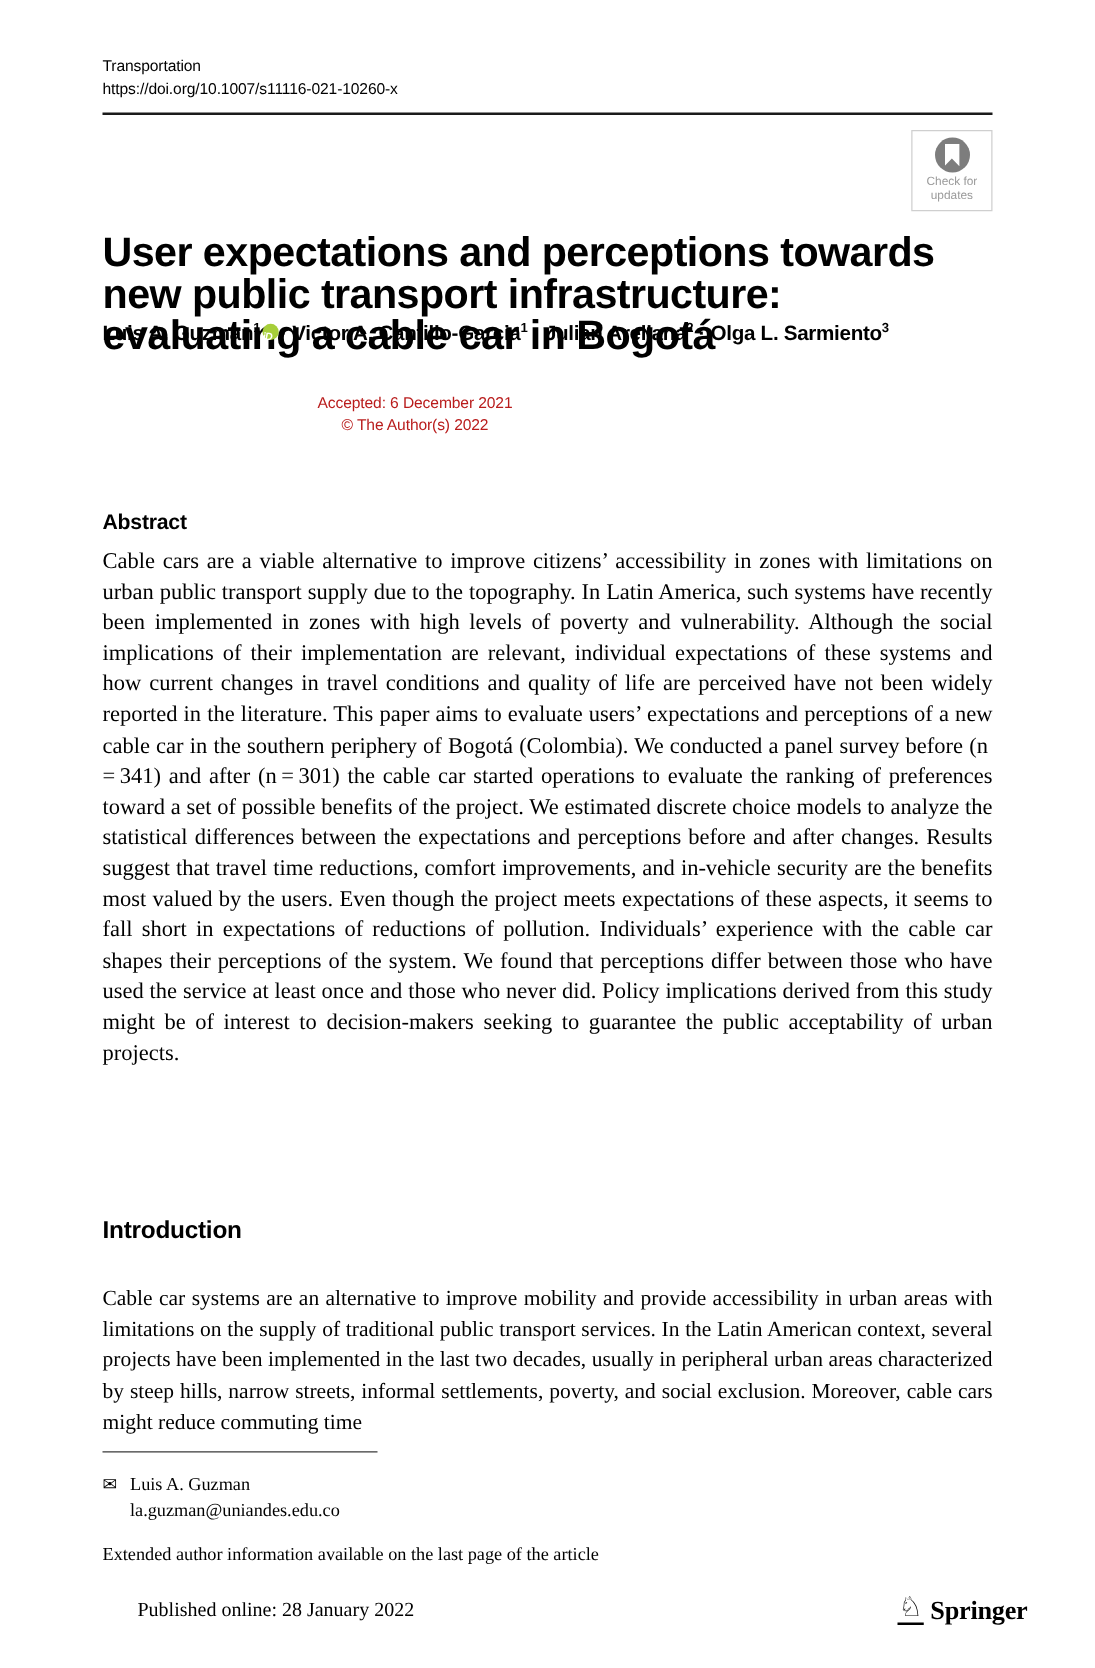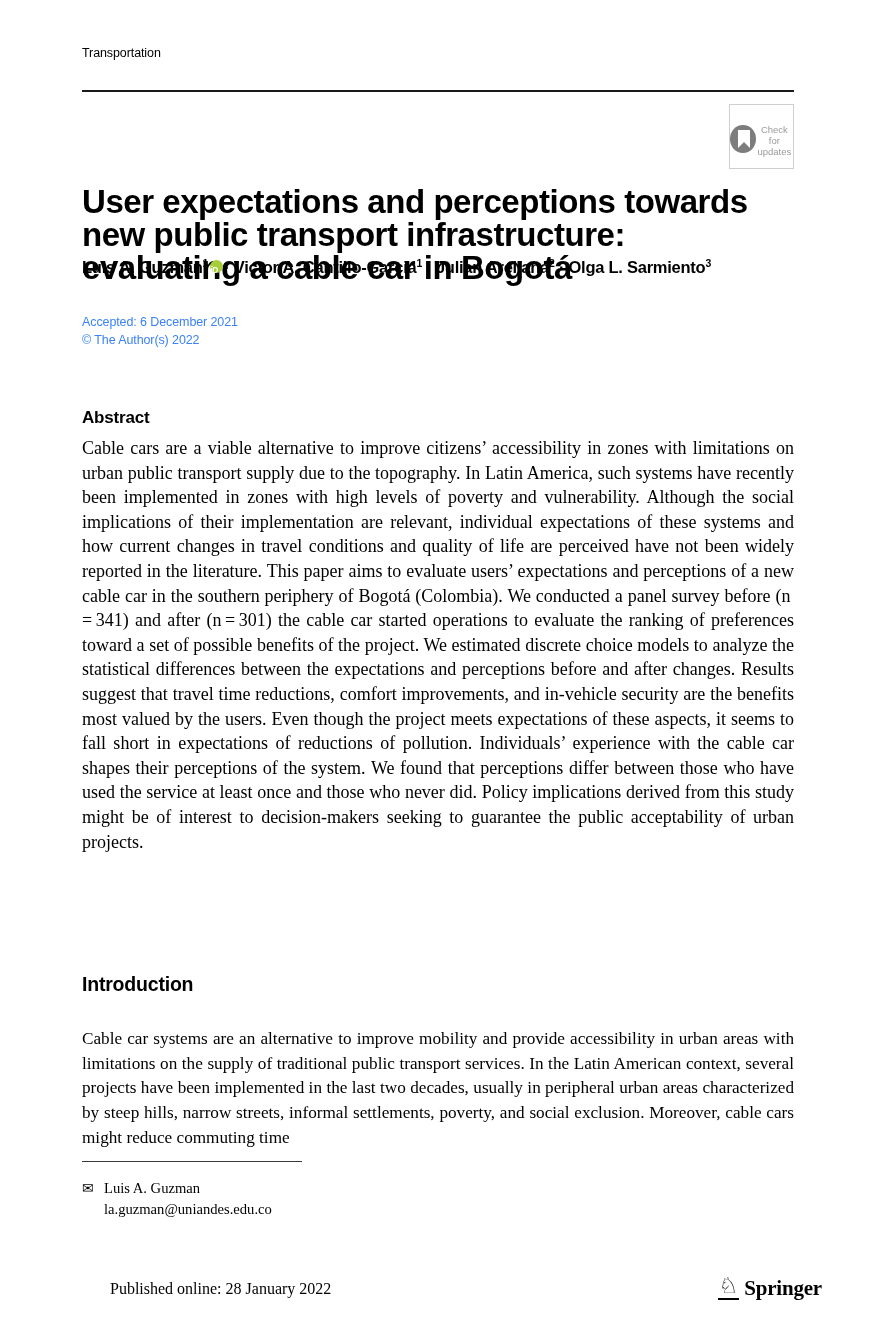--- a/index.html
+++ b/index.html
@@ -51,21 +51,21 @@
   .crossmark {
     position: absolute;
     left: 729px;
     top: 104px;
     width: 65px;
     height: 65px;
     border: 1px solid #cfcfcf;
     background: #ffffff;
     box-sizing: border-box;
     display: flex;
-    flex-direction: row;
+    flex-direction: column;
     align-items: center;
     justify-content: flex-start;
     padding-top: 5px;
   }
   .crossmark .cm-mark {
     width: 28px;
     height: 28px;
     border-radius: 50%;
     background: #7d7d7d;
     position: relative;
@@ -151,21 +151,22 @@
   
   .pub-dates {
     position: absolute;
     left: 82px;
     top: 313px;
     width: 500px;
     font-family: "Liberation Sans", sans-serif;
     font-size: 12.5px;
     line-height: 18px;
     letter-spacing: -0.1px;
-    color: #3b82f6;
+    color: #b91c1c;
+    text-align: center;
   }
   .pub-dates span { display: block; }
 
   
   .abstract-heading {
     position: absolute;
     left: 82px;
     top: 394px;
     font-family: "Liberation Sans", sans-serif;
     font-weight: bold;
@@ -302,20 +303,21 @@
     color: #000;
   }
 </style>
 </head>
 <body>
 
 <div class="page">
 
   <div class="journal-header">
     <span class="jname">Transportation</span>
+    <span class="jdoi">https://doi.org/10.1007/s11116-021-10260-x</span>
   </div>
 
   <div class="top-rule"></div>
 
   <div class="crossmark">
     <div class="cm-mark"></div>
     <div class="cm-text">
       <span>Check for</span><br>
       <span>updates</span>
     </div>
@@ -346,20 +348,21 @@
 
   <div class="footnote-rule"></div>
   <div class="footnote">
     <div class="fn-row">
       <span class="env-icon">✉</span>
       <span class="fn-lines">
         <span>Luis A. Guzman</span>
         <span>la.guzman@uniandes.edu.co</span>
       </span>
     </div>
+    <span class="ext-info">Extended author information available on the last page of the article</span>
   </div>
 
   <div class="footer">
     <span class="pub-online">Published online: 28 January 2022</span>
     <span class="springer-logo">
       <span class="knight">♘</span>
       <span class="sp-word">Springer</span>
     </span>
   </div>
 

